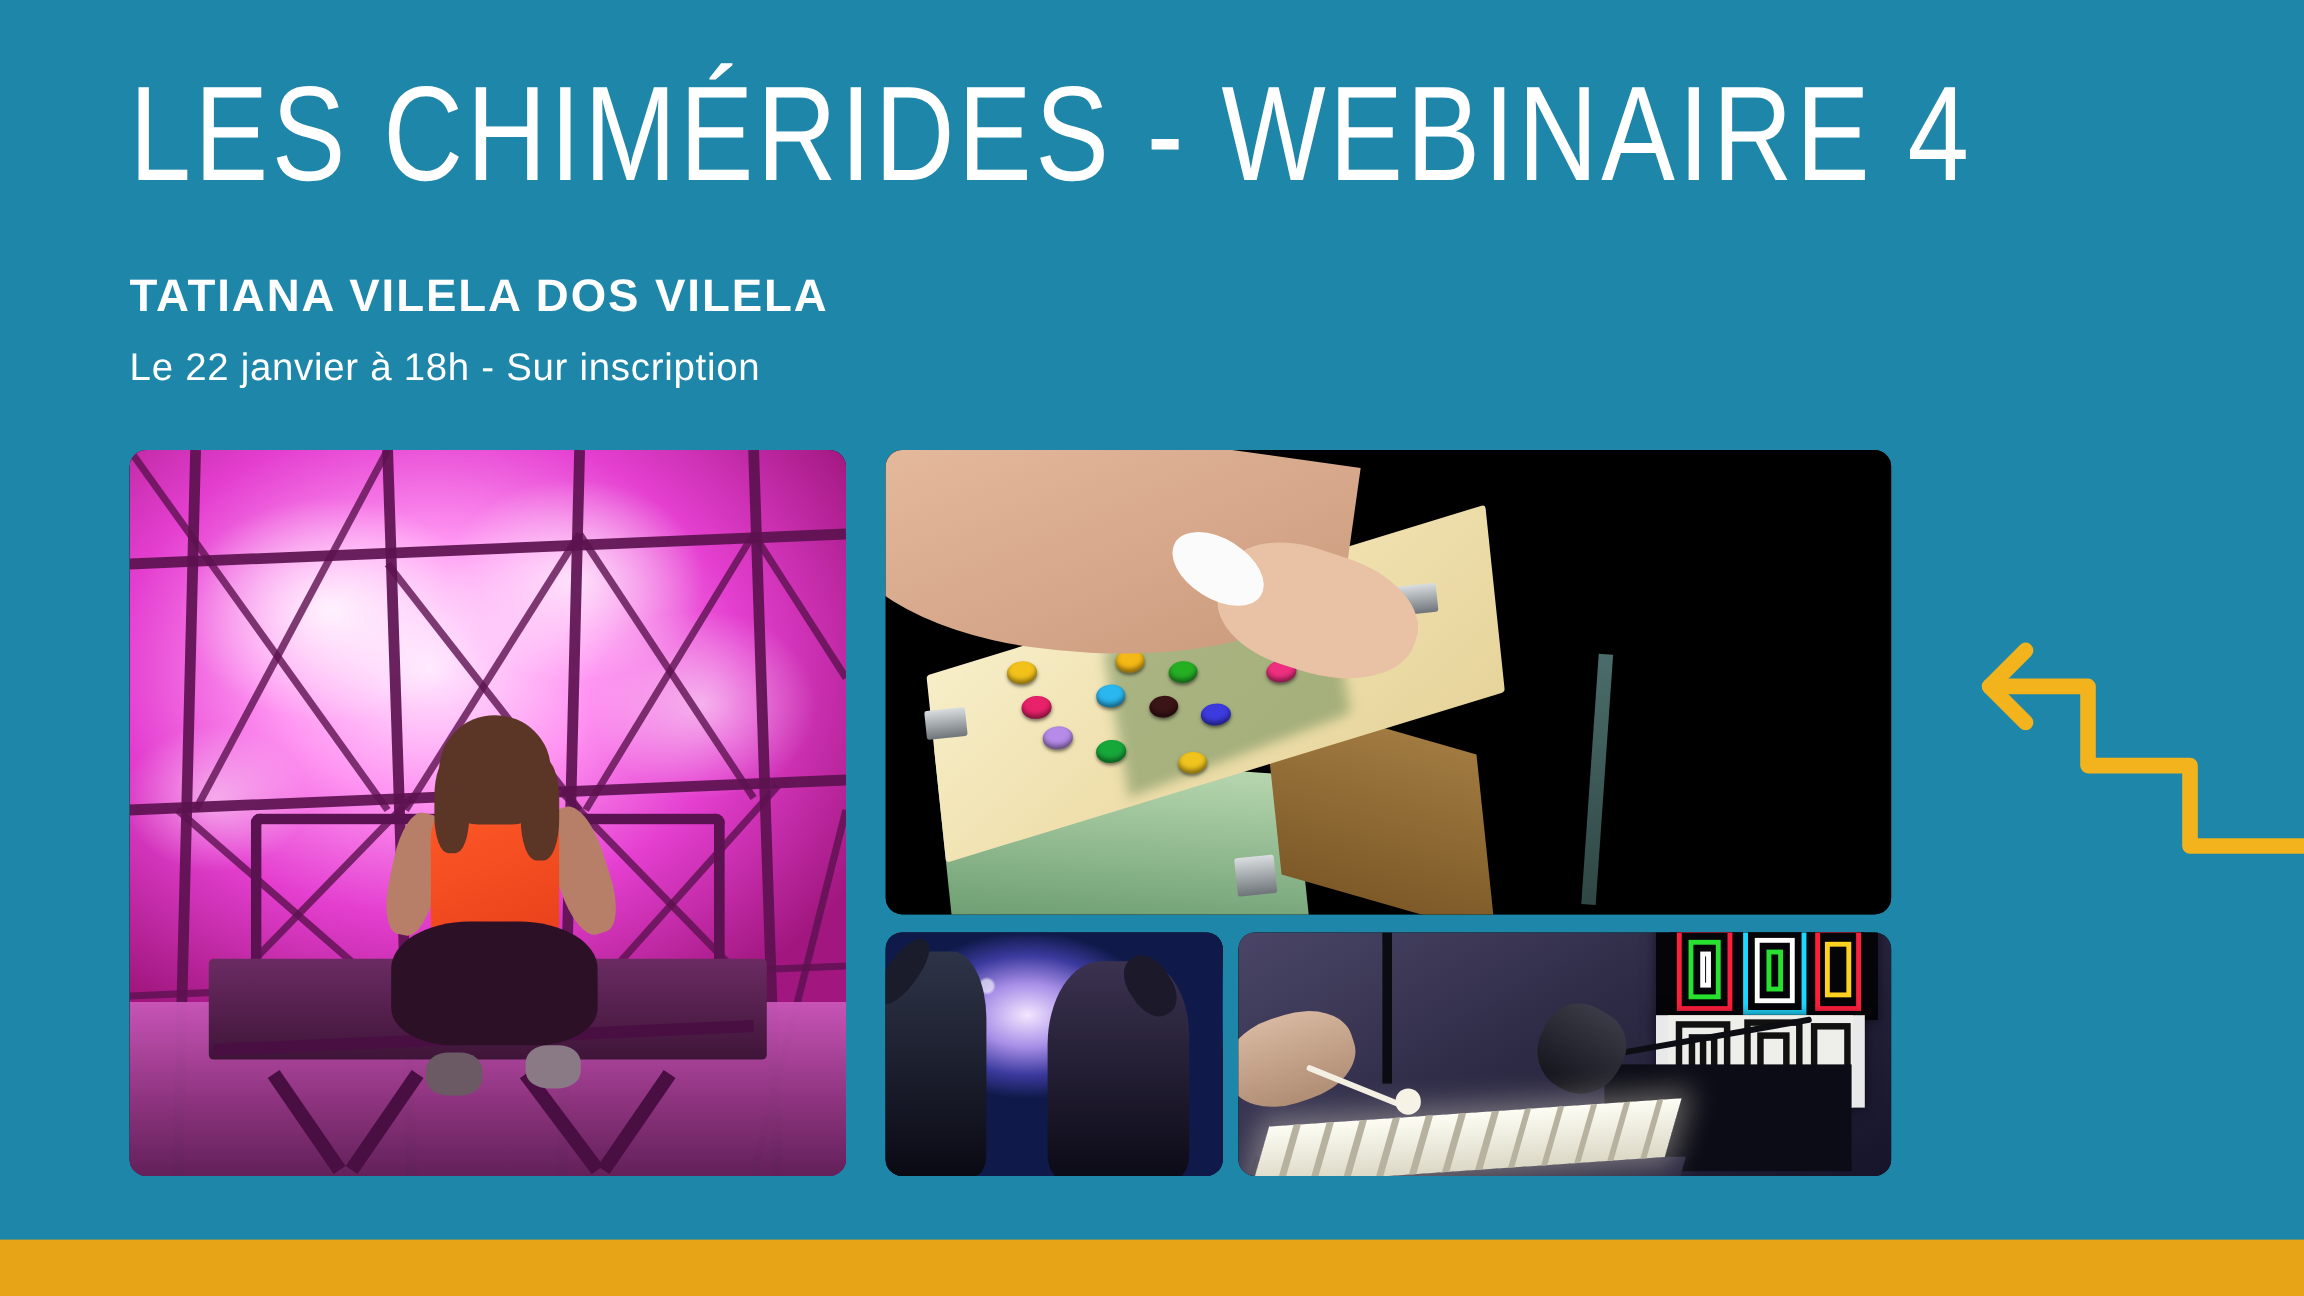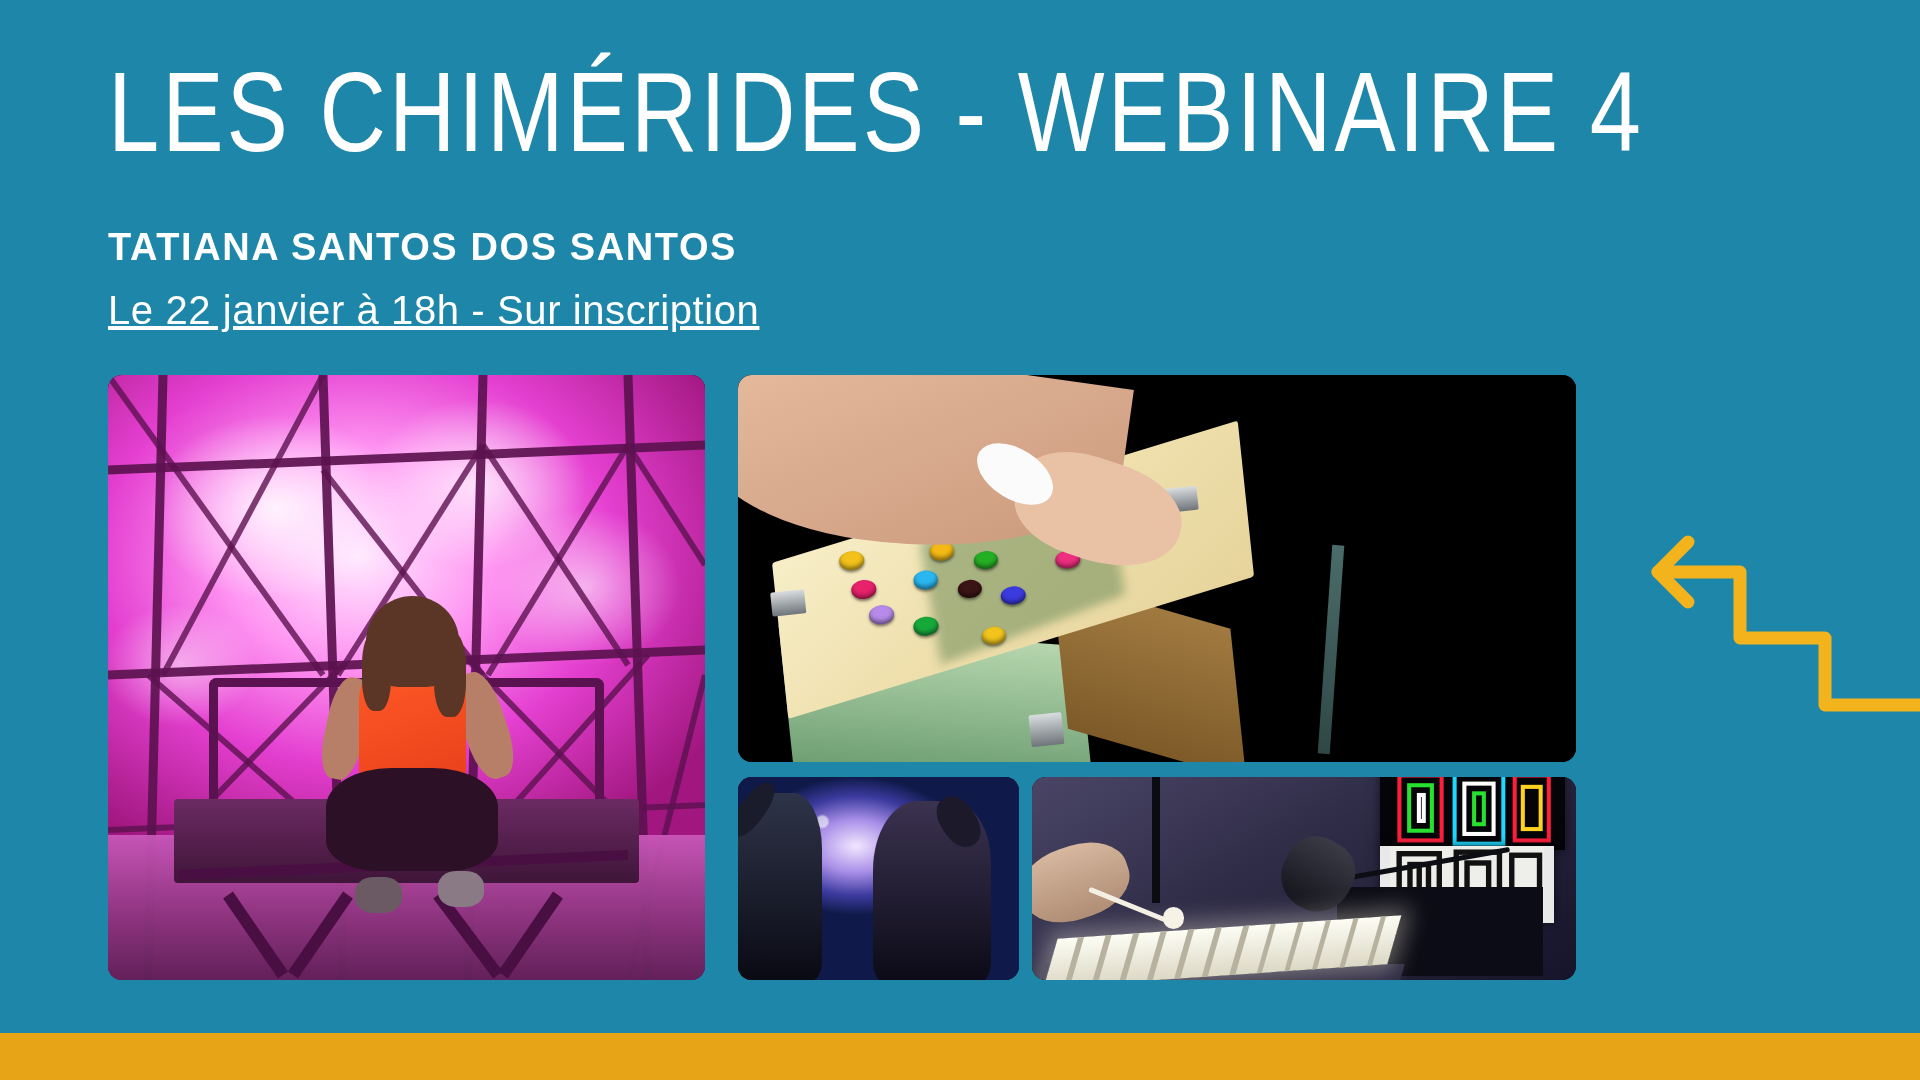--- a/index.html
+++ b/index.html
@@ -30,26 +30,25 @@
     left:0; top:170px;
     font-size:38px;
     font-weight:bold;
     letter-spacing:1.6px;
     color:#ffffff;
     white-space:nowrap;
   }
   .date-line {
     position:absolute;
     left:0; top:232px;
-    font-size:40px;
+    font-size:32px;
     font-weight:300;
     letter-spacing:0.6px;
     color:#ffffff;
     white-space:nowrap;
-    text-decoration:underline;
   }
 
   
   .gallery { position:absolute; left:108px; top:375px; width:1468px; height:605px; }
 
   .photo {
     position:absolute;
     border-radius:14px;
     overflow:hidden;
     background:#000;
@@ -297,21 +296,21 @@
   .bottom-bar {
     position:absolute; left:0; right:0; bottom:0; height:47px;
     background:#e8a417;
   }
 </style>
 </head>
 <body style="background: rgb(30, 134, 168);">
 
 <div class="text-block">
   <div class="main-title">LES CHIMÉRIDES - WEBINAIRE 4</div>
-  <div class="speaker-name">TATIANA SANTOS DOS SANTOS</div>
+  <div class="speaker-name">TATIANA VILELA DOS VILELA</div>
   <div class="date-line">Le 22 janvier à 18h - Sur inscription</div>
 </div>
 
 <div class="gallery">
 
   <div class="photo" id="photo-pink">
     <div class="pink-bg"></div>
     <svg class="lattice" viewBox="0 0 597 605" preserveAspectRatio="none">
       <line x1="0" y1="95" x2="597" y2="70"></line>
       <line x1="0" y1="300" x2="597" y2="275"></line>

